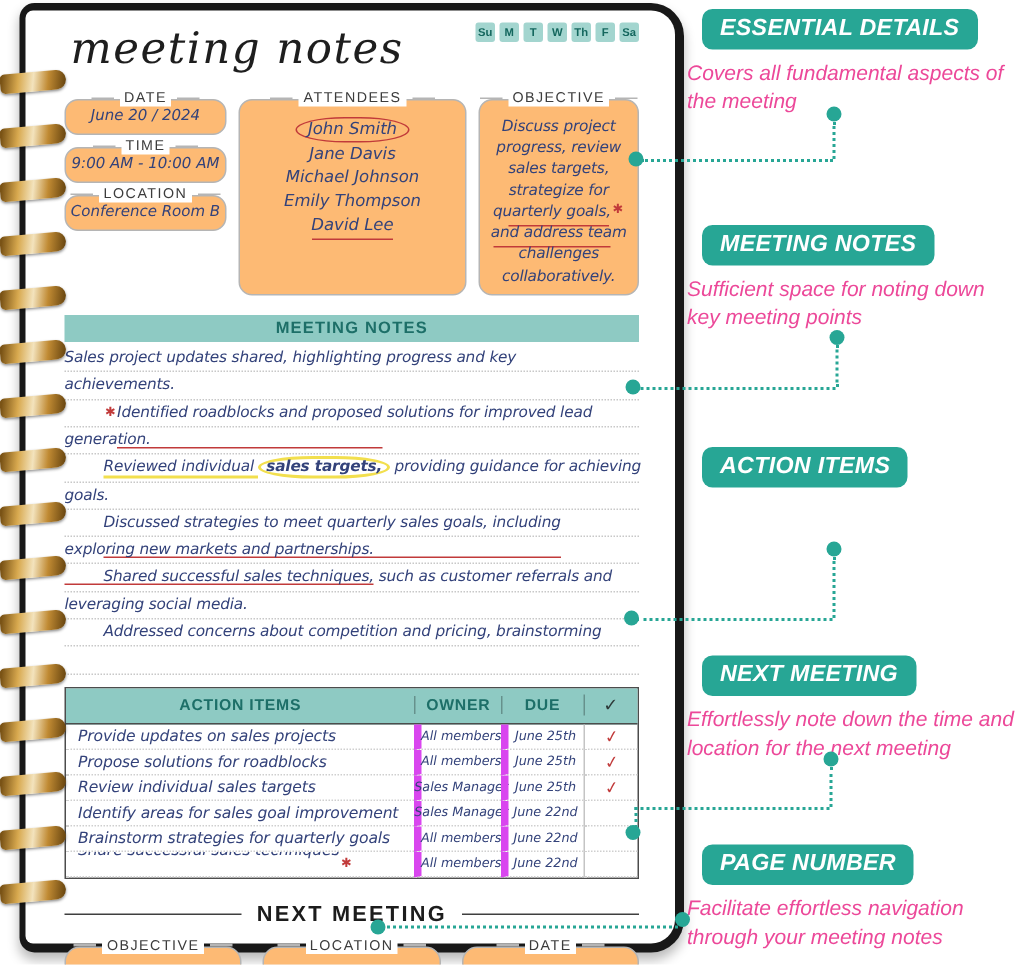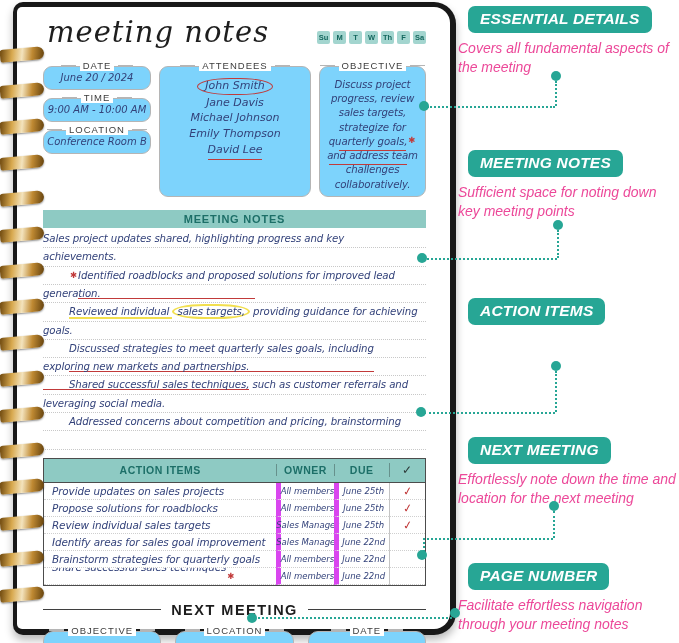--- a/index.html
+++ b/index.html
@@ -14,26 +14,26 @@
 
   .coils{position:absolute;left:0;top:48px;width:44px;display:flex;flex-direction:column;gap:23px;z-index:5;}
   .coil{height:13px;border-radius:4px 8px 8px 4px;transform:rotate(-5deg);
         background:linear-gradient(100deg,#7a5316 4%,#d8a94f 28%,#f3e3bd 50%,#c08a33 72%,#6e4a12 96%);
         box-shadow:0 1px 2px rgba(0,0,0,.45);}
 
   
   .page-head{display:flex;justify-content:space-between;align-items:flex-start;}
   .script-title{font-family:"DejaVu Serif",serif;font-style:italic;font-size:29px;color:#1e1e1e;
                 letter-spacing:1px;line-height:1.2;margin-left:4px;}
-  .weekdays{display:flex;gap:3px;margin-top:16px;text-align:center;}
+  .weekdays{display:flex;gap:3px;text-align:center;}
   .wd{width:13px;height:13px;background:#A3D5CF;color:#14675E;font-size:7.5px;font-weight:bold;
       display:flex;align-items:center;justify-content:center;border-radius:2px;}
 
   
-  .field{position:relative;border:1.5px solid #b5b5b5;border-radius:9px;box-sizing:border-box;background:#7dd3fc;}
+  .field{position:relative;border:1.5px solid #b5b5b5;border-radius:9px;box-sizing:border-box;background:#fdba74;}
   .legend{position:absolute;top:-7px;left:0;right:0;display:flex;align-items:center;justify-content:center;gap:4px;
           font-size:9.5px;letter-spacing:1px;color:#3c3c3c;}
   .legend::before,.legend::after{content:"";height:1.5px;width:15px;background:#b5b5b5;}
   .legend .lg-text{background:#fff;padding:0 3px;}
 
   .hand{font-family:"DejaVu Sans",sans-serif;font-style:italic;color:#33427A;}
 
   .fields-row{display:flex;gap:8px;margin-top:16px;}
   .col-left{display:flex;flex-direction:column;gap:8px;width:108px;}
   .small-field{height:24px;display:flex;align-items:center;justify-content:center;}
@@ -50,21 +50,21 @@
   .seg-mark{color:#C13A3A;font-size:8.5px;vertical-align:top;font-style:normal;padding:0 1px;}
 
   
   .section-bar{margin-top:13px;height:18px;background:#8ECAC3;display:flex;align-items:center;justify-content:center;
                font-size:11px;font-weight:bold;letter-spacing:.8px;color:#1D6F68;}
   .notes{margin-top:2px;}
   .note-line{height:17.3px;border-bottom:1.4px dotted #c8c8c8;font-size:10.2px;line-height:17px;
              white-space:nowrap;letter-spacing:-0.1px;}
   .note-line.indent{padding-left:26px;}
   .u-yellow{border-bottom:2.5px solid #F2DF4E;}
-  .circ-yellow{border:2px solid #F2DF4E;border-radius:50%/60%;padding:0 3px;}
+  .circ-yellow{border:2px solid #F2DF4E;border-radius:50%/60%;padding:0 3px;font-weight:bold;}
 
   
   .ai-table{margin-top:8px;border:1.5px solid #4c4c4c;}
   .ai-header{display:flex;background:#8ECAC3;height:23px;align-items:center;font-weight:bold;color:#1D6F68;
              font-size:10.5px;letter-spacing:.5px;border-bottom:1.5px solid #4c4c4c;text-align:center;}
   .col-item{width:61%;box-sizing:border-box;}
   .col-owner{width:15%;box-sizing:border-box;}
   .col-due{width:14.5%;box-sizing:border-box;}
   .col-check{width:9.5%;box-sizing:border-box;}
   .ai-header .col-owner,.ai-header .col-due,.ai-header .col-check{border-left:1px solid rgba(0,0,0,.28);}

